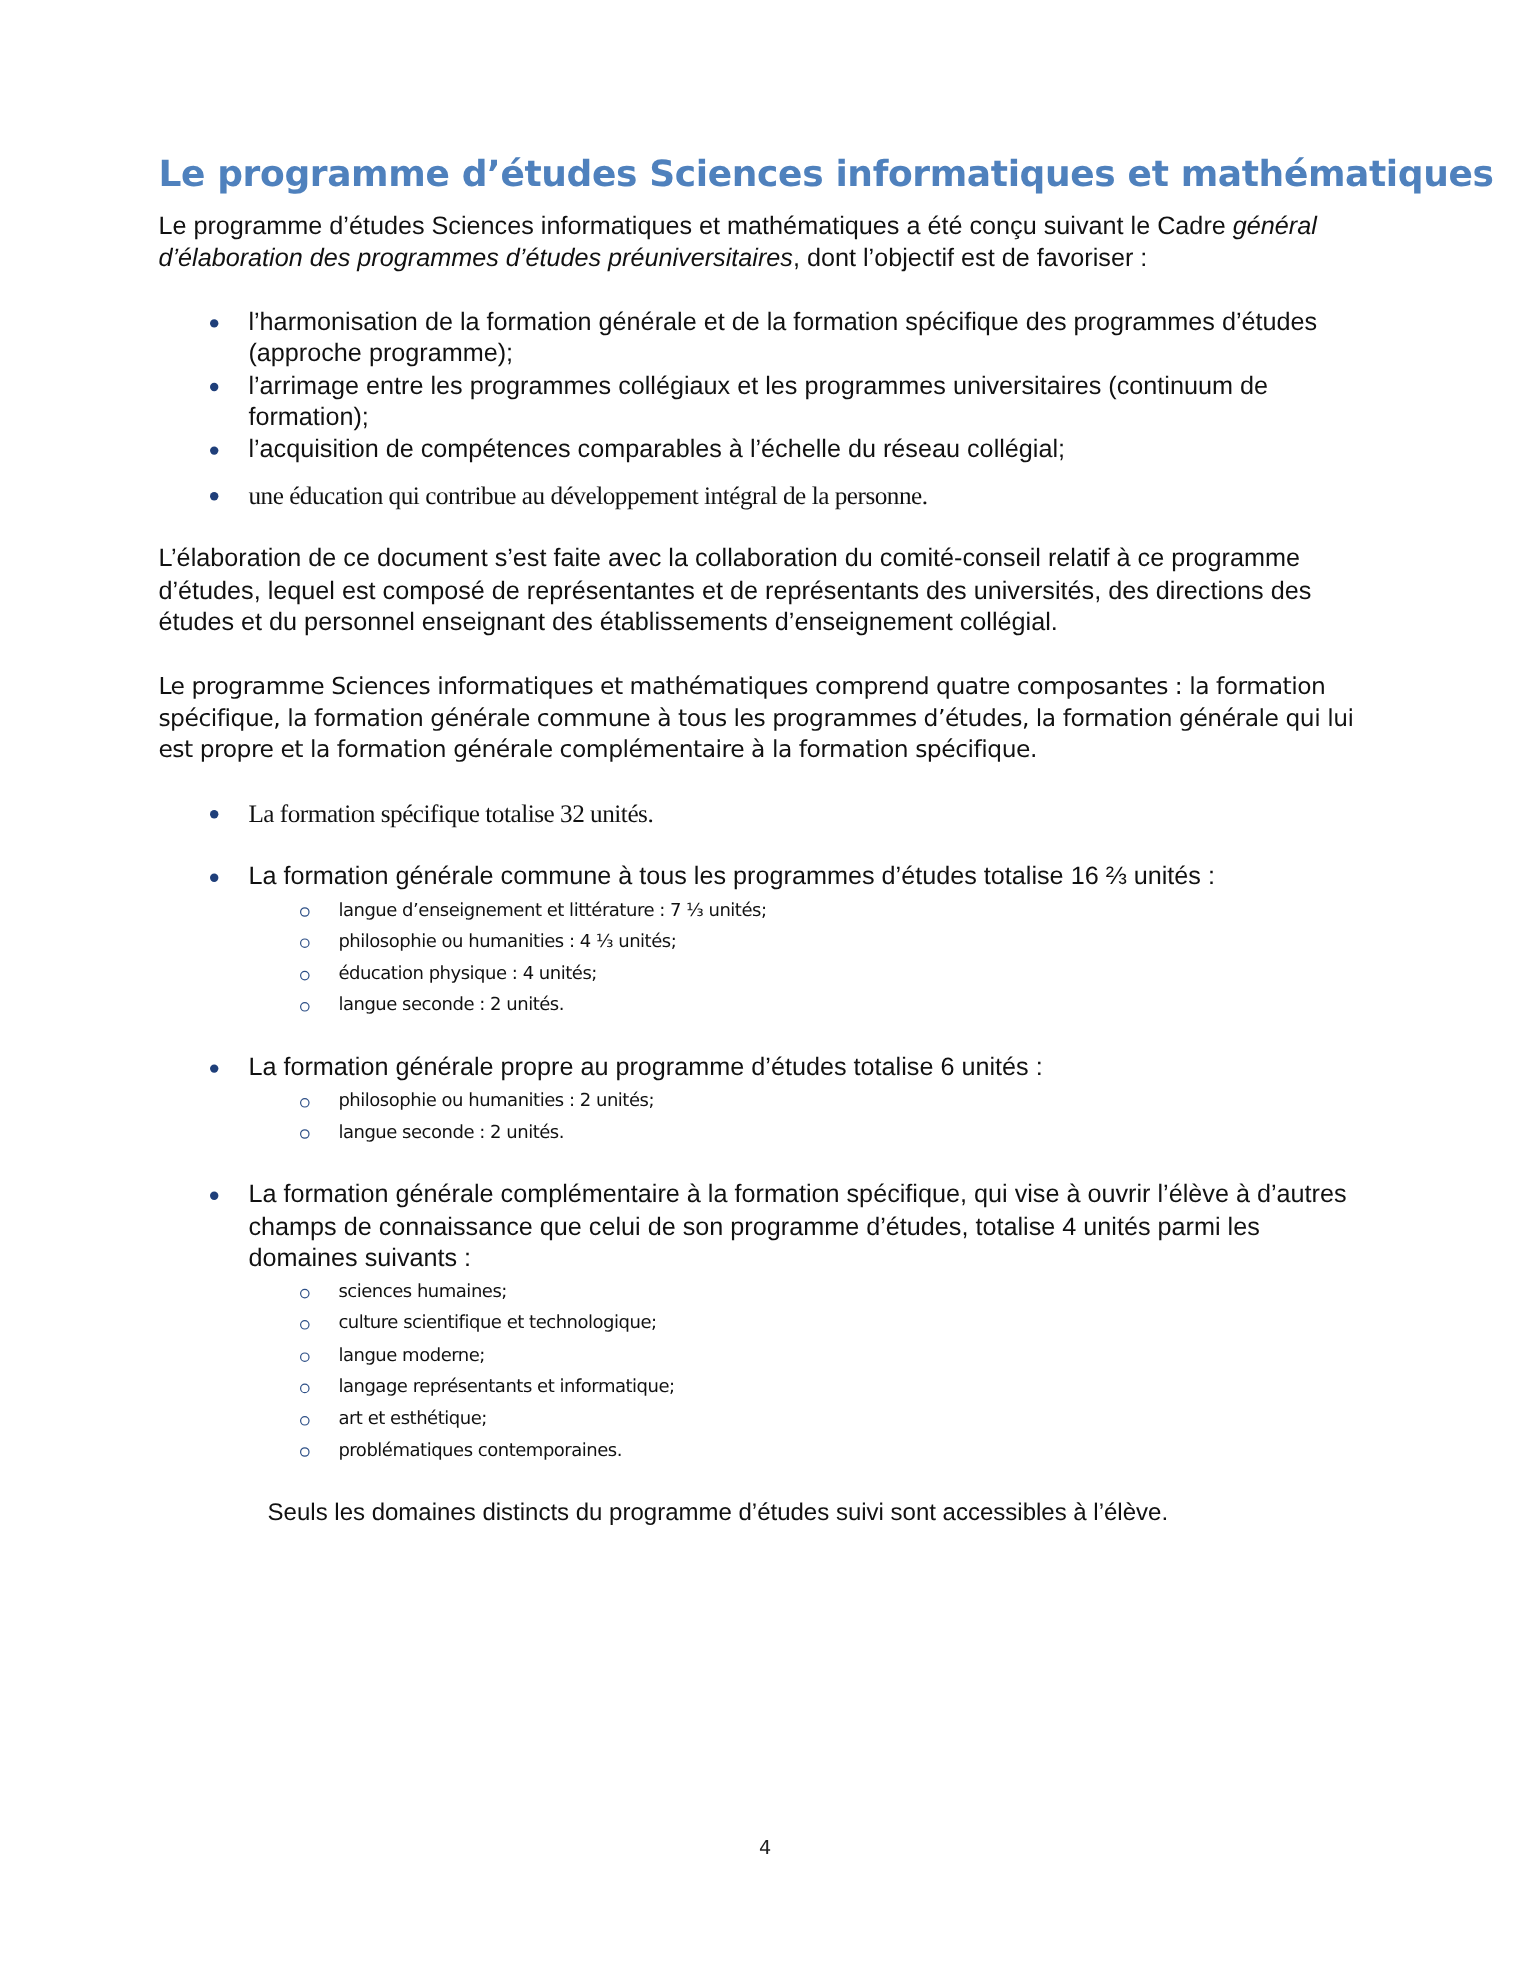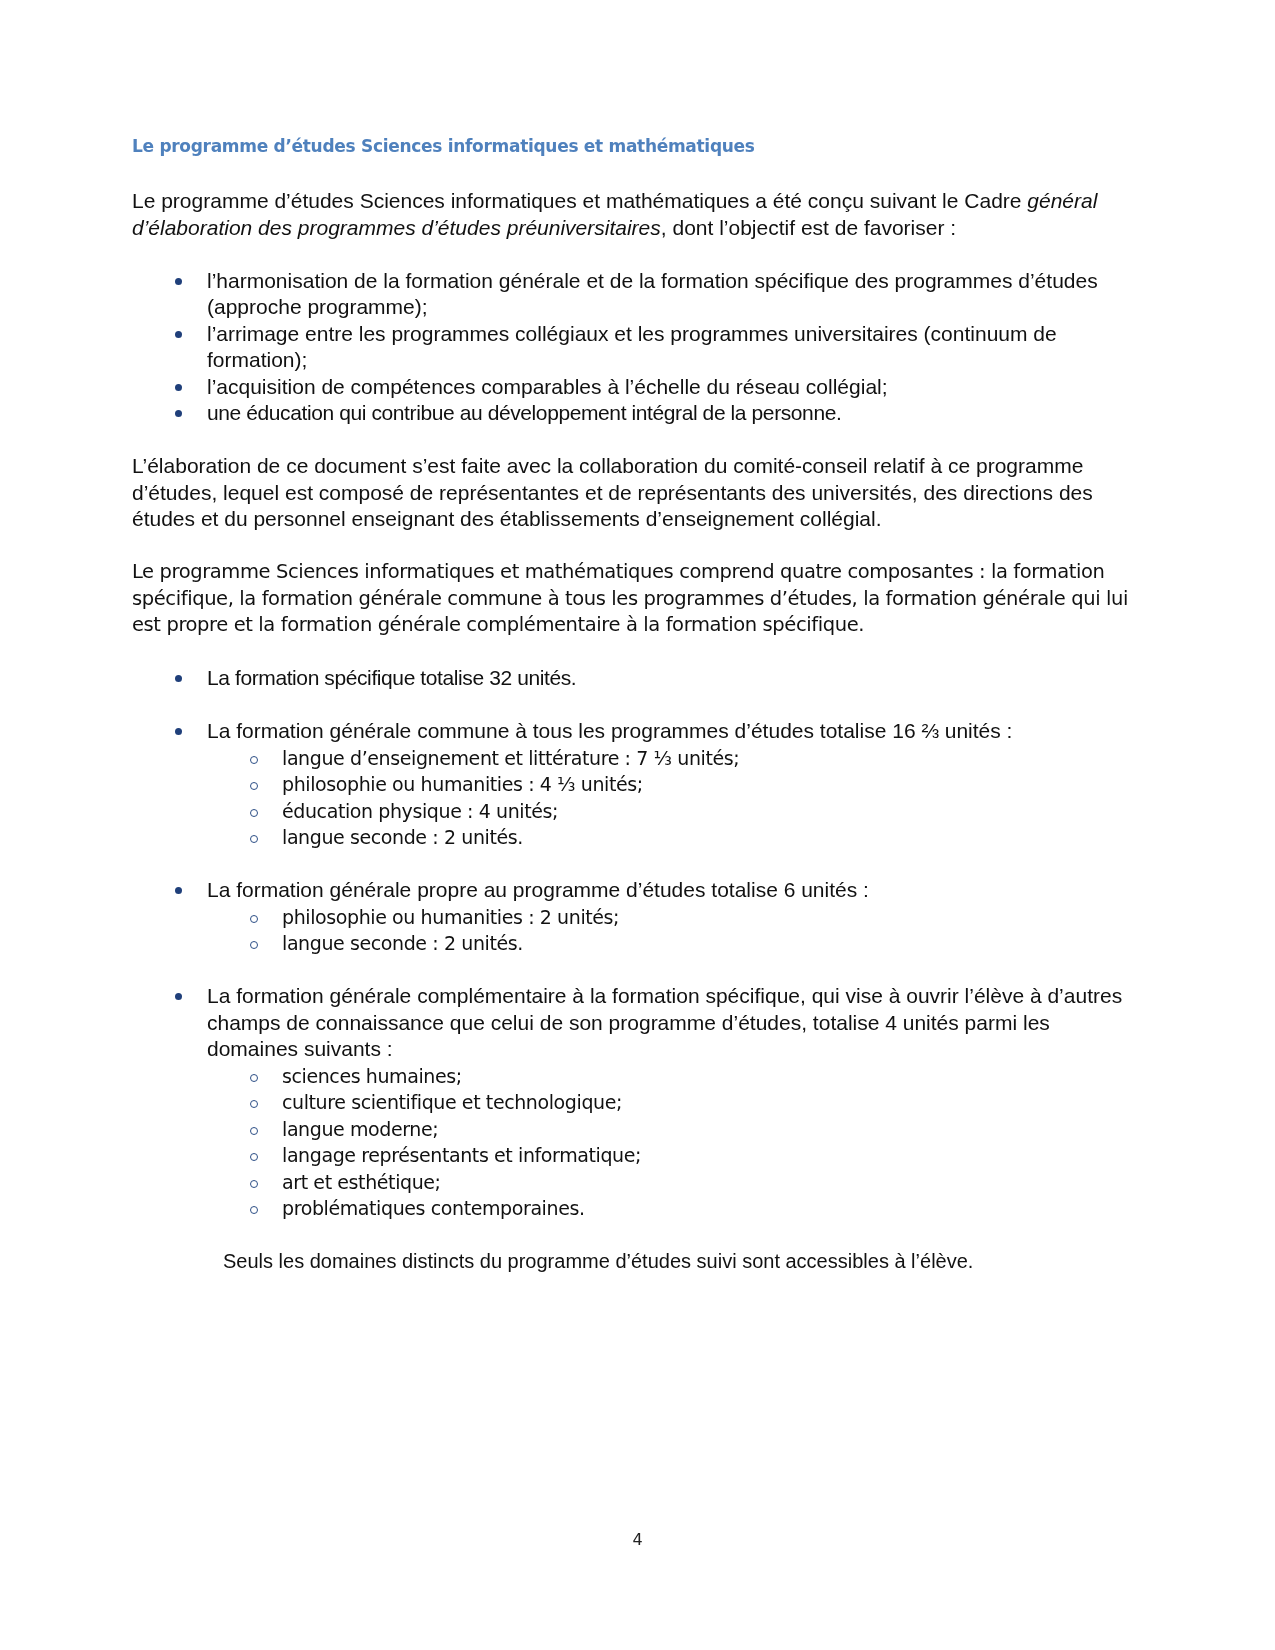--- a/index.html
+++ b/index.html
@@ -17,23 +17,23 @@
     }
     .page {
       position: absolute;
       left: 132px;
       top: 130px;
       width: 1012px;
     }
     .heading {
       font-family: "DejaVu Sans", sans-serif;
       font-weight: bold;
-      font-size: 17px;
+      font-size: 30px;
       color: #4f81bd;
-      margin: 0 0 26px 0;
+      margin: 0 0 14px 0;
       line-height: 32px;
       letter-spacing: -0.3px;
       white-space: nowrap;
     }
     .para {
       font-size: 21px;
       line-height: 26.5px;
       margin: 0 0 26.5px 0;
     }
     .para.narrow {
@@ -70,39 +70,40 @@
     }
     ul.sub {
       list-style: none;
       margin: 0;
       padding: 0;
     }
     ul.sub > li {
       position: relative;
       padding-left: 75px;
       font-family: "DejaVu Sans", sans-serif;
-      font-size: 19px;
+      font-size: 15px;
       line-height: 26.5px;
       letter-spacing: -0.4px;
       margin-left: 0;
     }
     .circle {
       position: absolute;
       left: 43px;
       top: 11px;
       width: 8px;
       height: 8px;
       border-radius: 50%;
       border: 1.2px solid #2d4f86;
       box-sizing: border-box;
     }
     .sans-narrow {
-      font-family: Liberation Sans, sans-serif;
+      font-family: Liberation Serif, serif;
       font-size: 19.5px;
       letter-spacing: -0.4px;
+      margin-top: 12px;
     }
     .note {
       padding-left: 75px;
       font-size: 20px;
       line-height: 26.5px;
       margin: 16px;
     }
     .page-number {
       position: absolute;
       left: 0;

